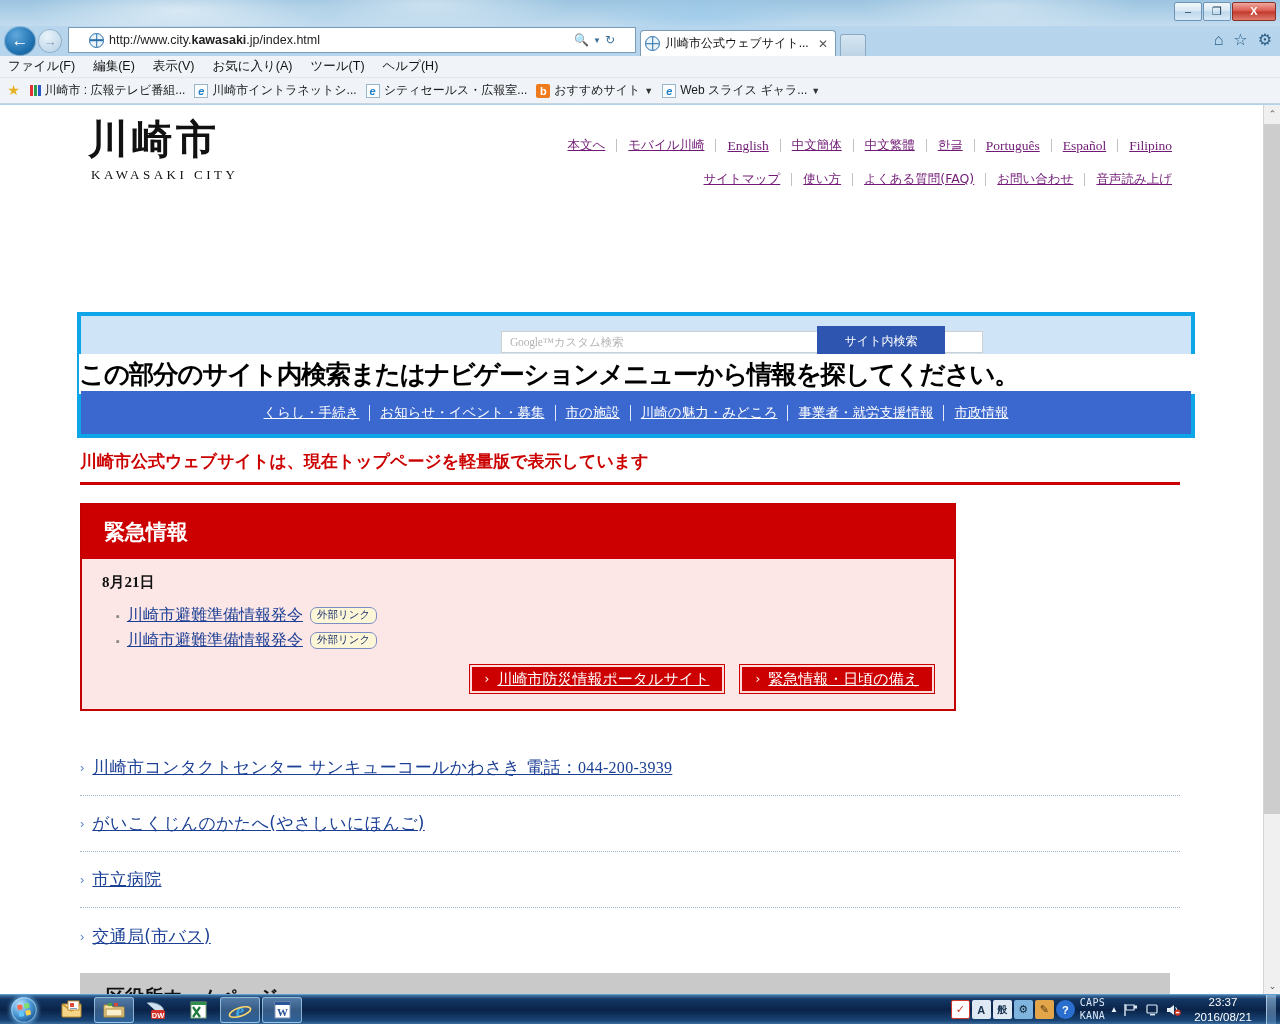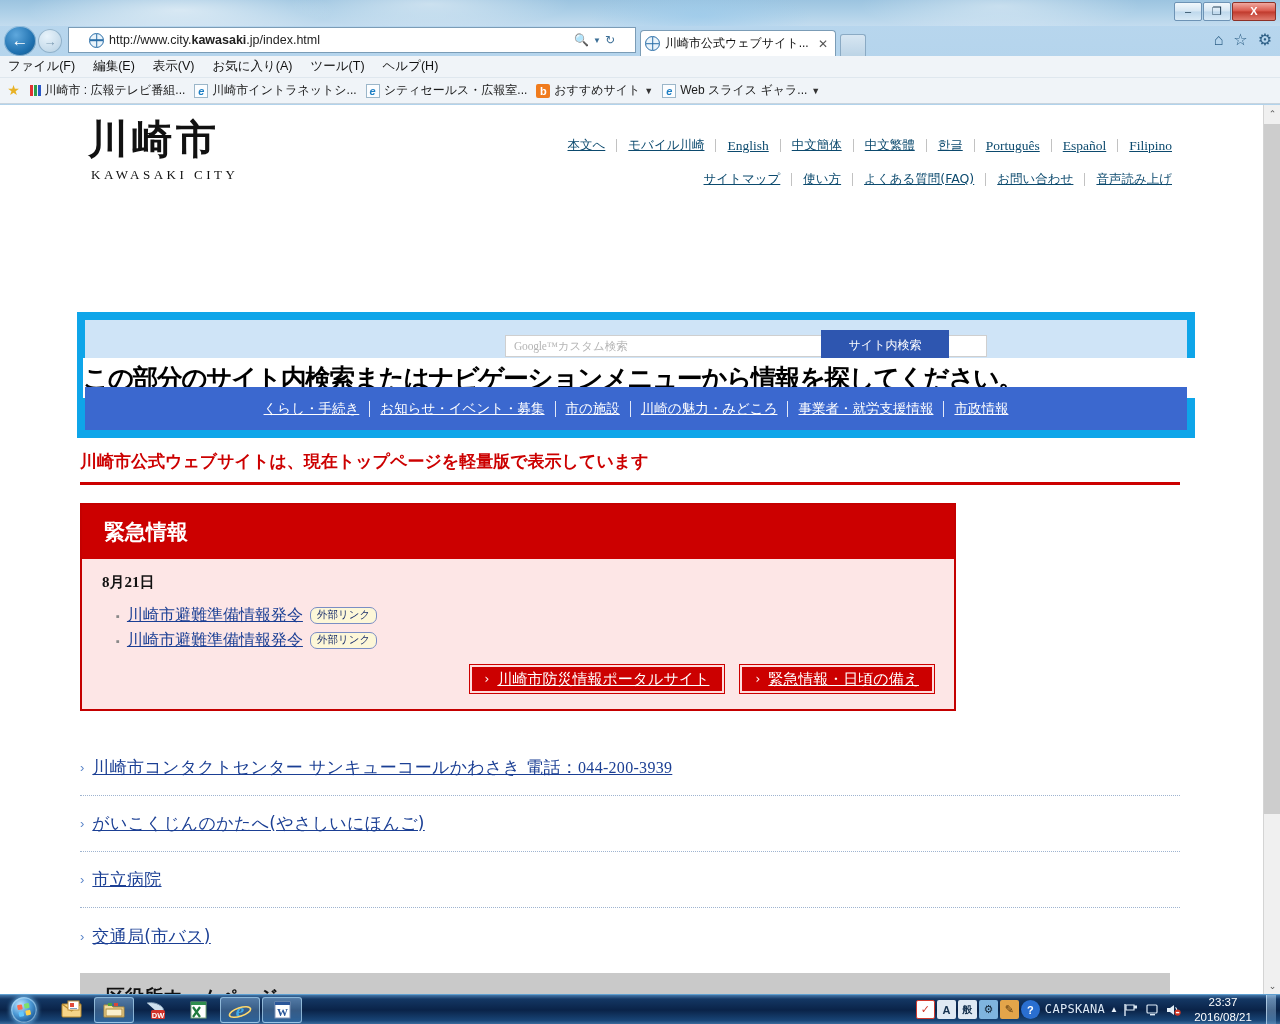--- a/index.html
+++ b/index.html
@@ -146,30 +146,30 @@
     font-family: "Liberation Serif", serif; font-size: 13px; color: #111;
     letter-spacing: 3.5px; margin-top: 8px; margin-left: 3px;
   }
   .langrow {
     position: absolute; right: 80px; display: flex; align-items: center;
     font-size: 13px; white-space: nowrap;
   }
   #langrow1 { top: 32px; }
   #langrow2 { top: 66px; }
   .langrow a {
-    color: #0c4a6e; text-decoration: underline; padding: 0 11px;
+    color: #701a75; text-decoration: underline; padding: 0 11px;
     font-family: "Liberation Serif", serif; font-size: 13.5px;
   }
   .langrow .sep { width: 1px; height: 13px; background: #c2c2c2; }
   .jptxt { font-family: "DejaVu Sans", sans-serif !important; font-size: 12.5px !important; }
 
   
   #hilite-box {
     position: absolute; left: 77px; top: 207px; width: 1118px; height: 126px;
-    border: 8px solid #0ea5e9; background: #ec4899; padding-left: 44px;
+    border: 4px solid #0ea5e9; background: #ec4899; padding-left: 44px;
   }
   #searchband {
     position: absolute; left: 0; top: 0; width: 100%; height: 46px;
     background: #cfe4f7;
   }
   #searchbox {
     position: absolute; left: 420px; top: 15px; width: 482px; height: 22px;
     background: #fff; border: 1px solid #cfcfcf;
   }
   #gplaceholder {
@@ -319,21 +319,21 @@
   #tray {
     margin-left: auto; display: flex; align-items: center; gap: 5px;
     padding-right: 4px; color: #e8f2fb; font-size: 11px;
   }
   .tray-sq {
     width: 19px; height: 19px; display: flex; align-items: center; justify-content: center;
     font-size: 11px; font-weight: bold; border-radius: 2px;
   }
   #imegroup { display: flex; align-items: center; gap: 2px; }
   #capskana {
-    display: flex; flex-direction: row; font-size: 12px; line-height: 1.25;
+    display: flex; flex-direction: column; font-size: 10px; line-height: 1.25;
     color: #dbe8f5; font-family: "DejaVu Sans Mono", monospace; letter-spacing: .3px;
   }
   #clock {
     display: flex; flex-direction: column; align-items: center; line-height: 1.3;
     font-size: 11.5px; color: #fff; padding: 0 6px; min-width: 72px;
   }
   #showdesktop {
     width: 10px; height: 30px; margin-left: 2px;
     background: linear-gradient(180deg, rgba(180,215,245,.55), rgba(120,170,215,.35));
     border-left: 1px solid rgba(210,235,255,.65);

